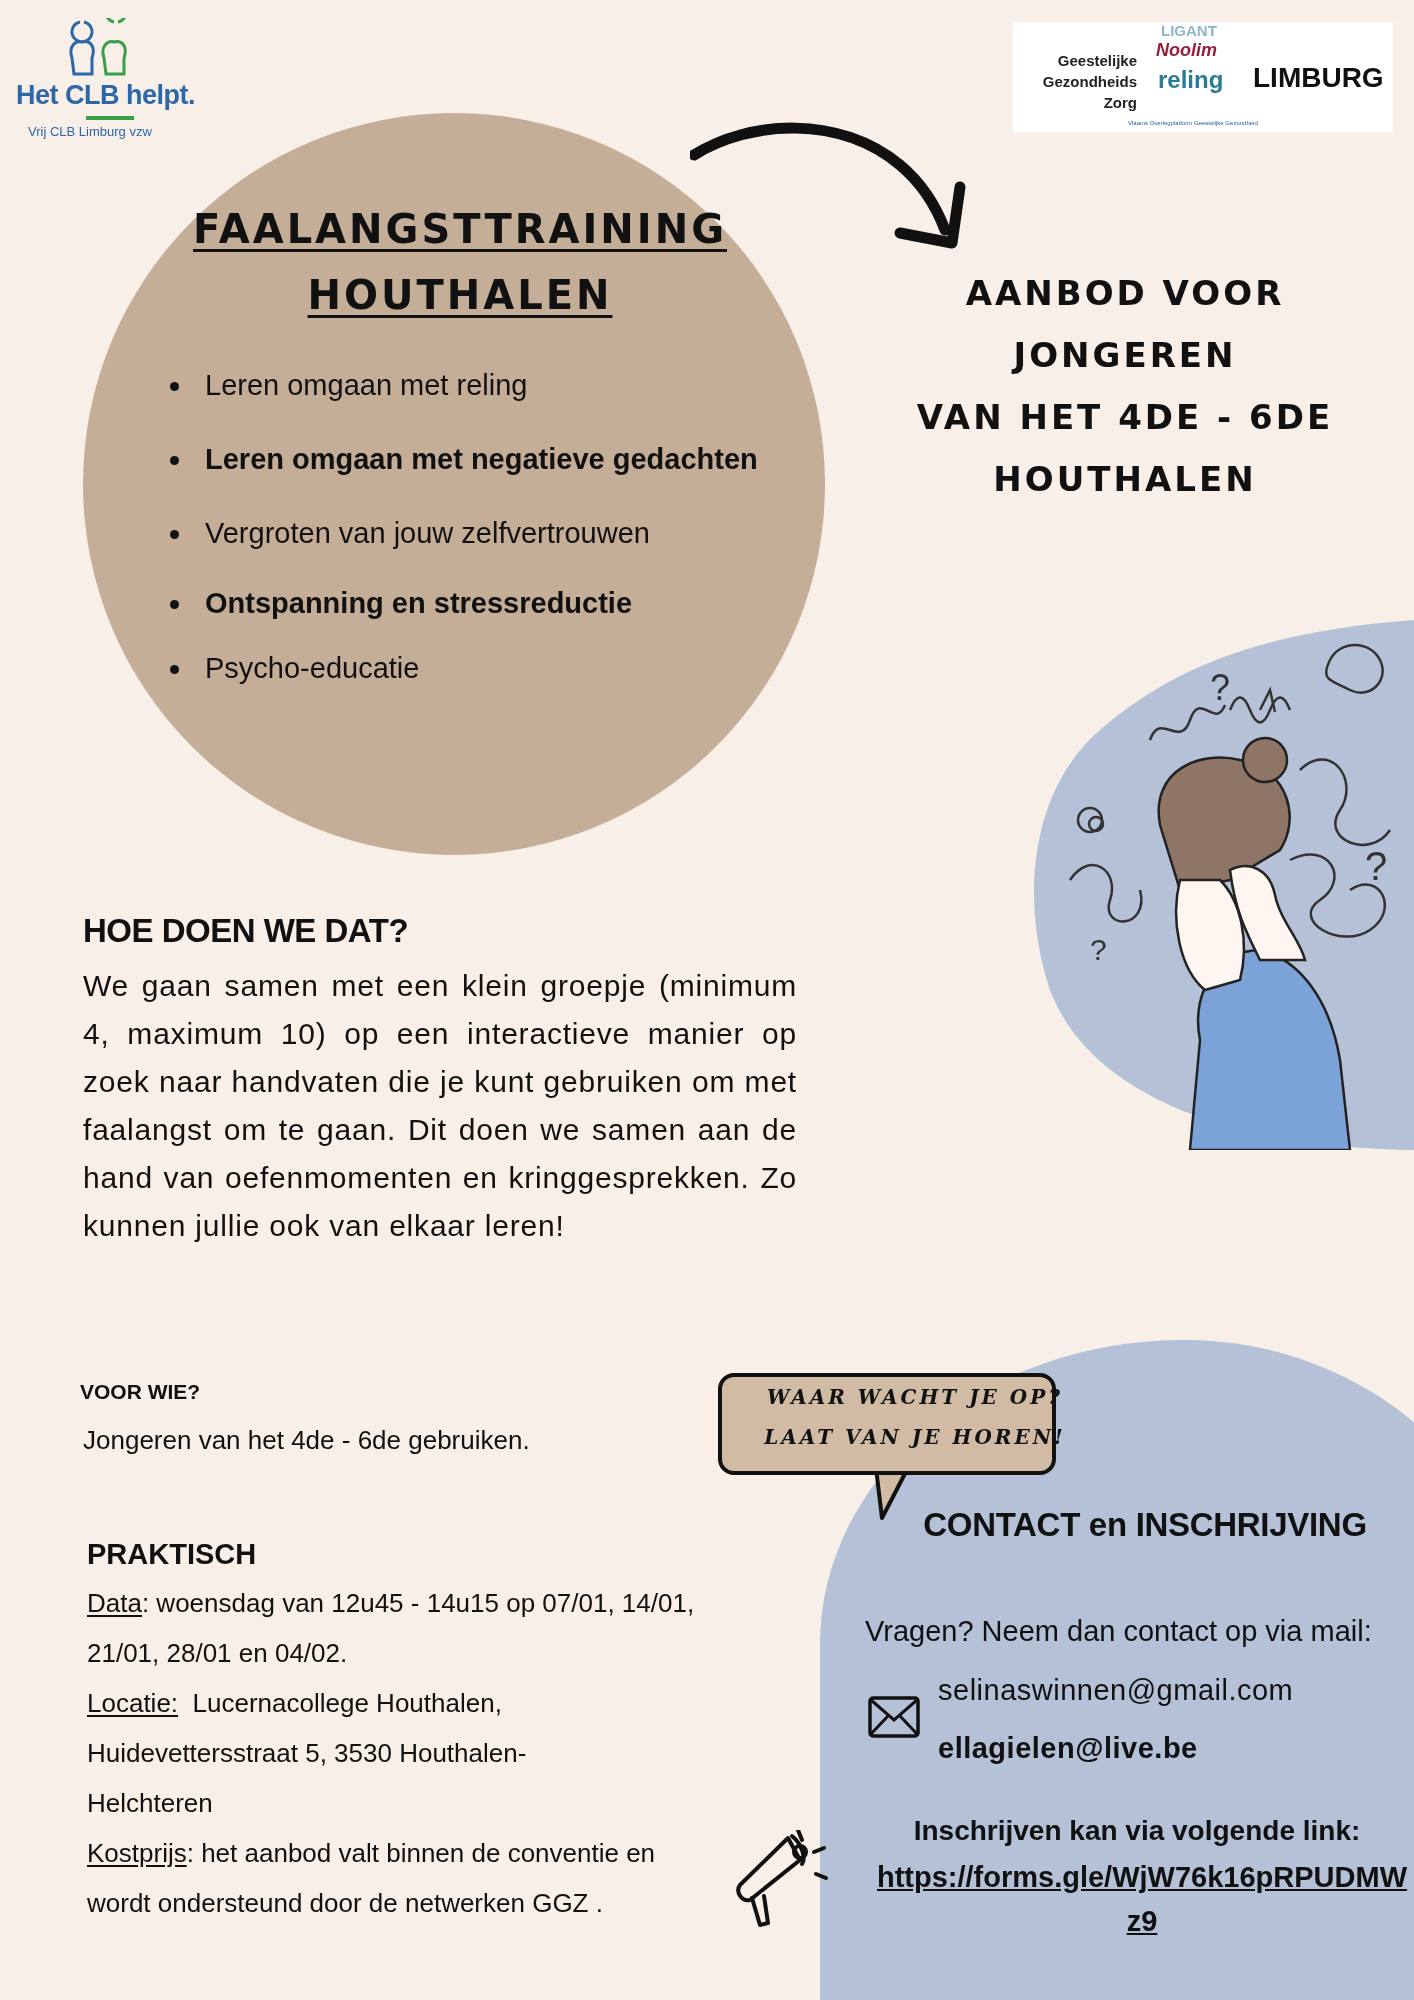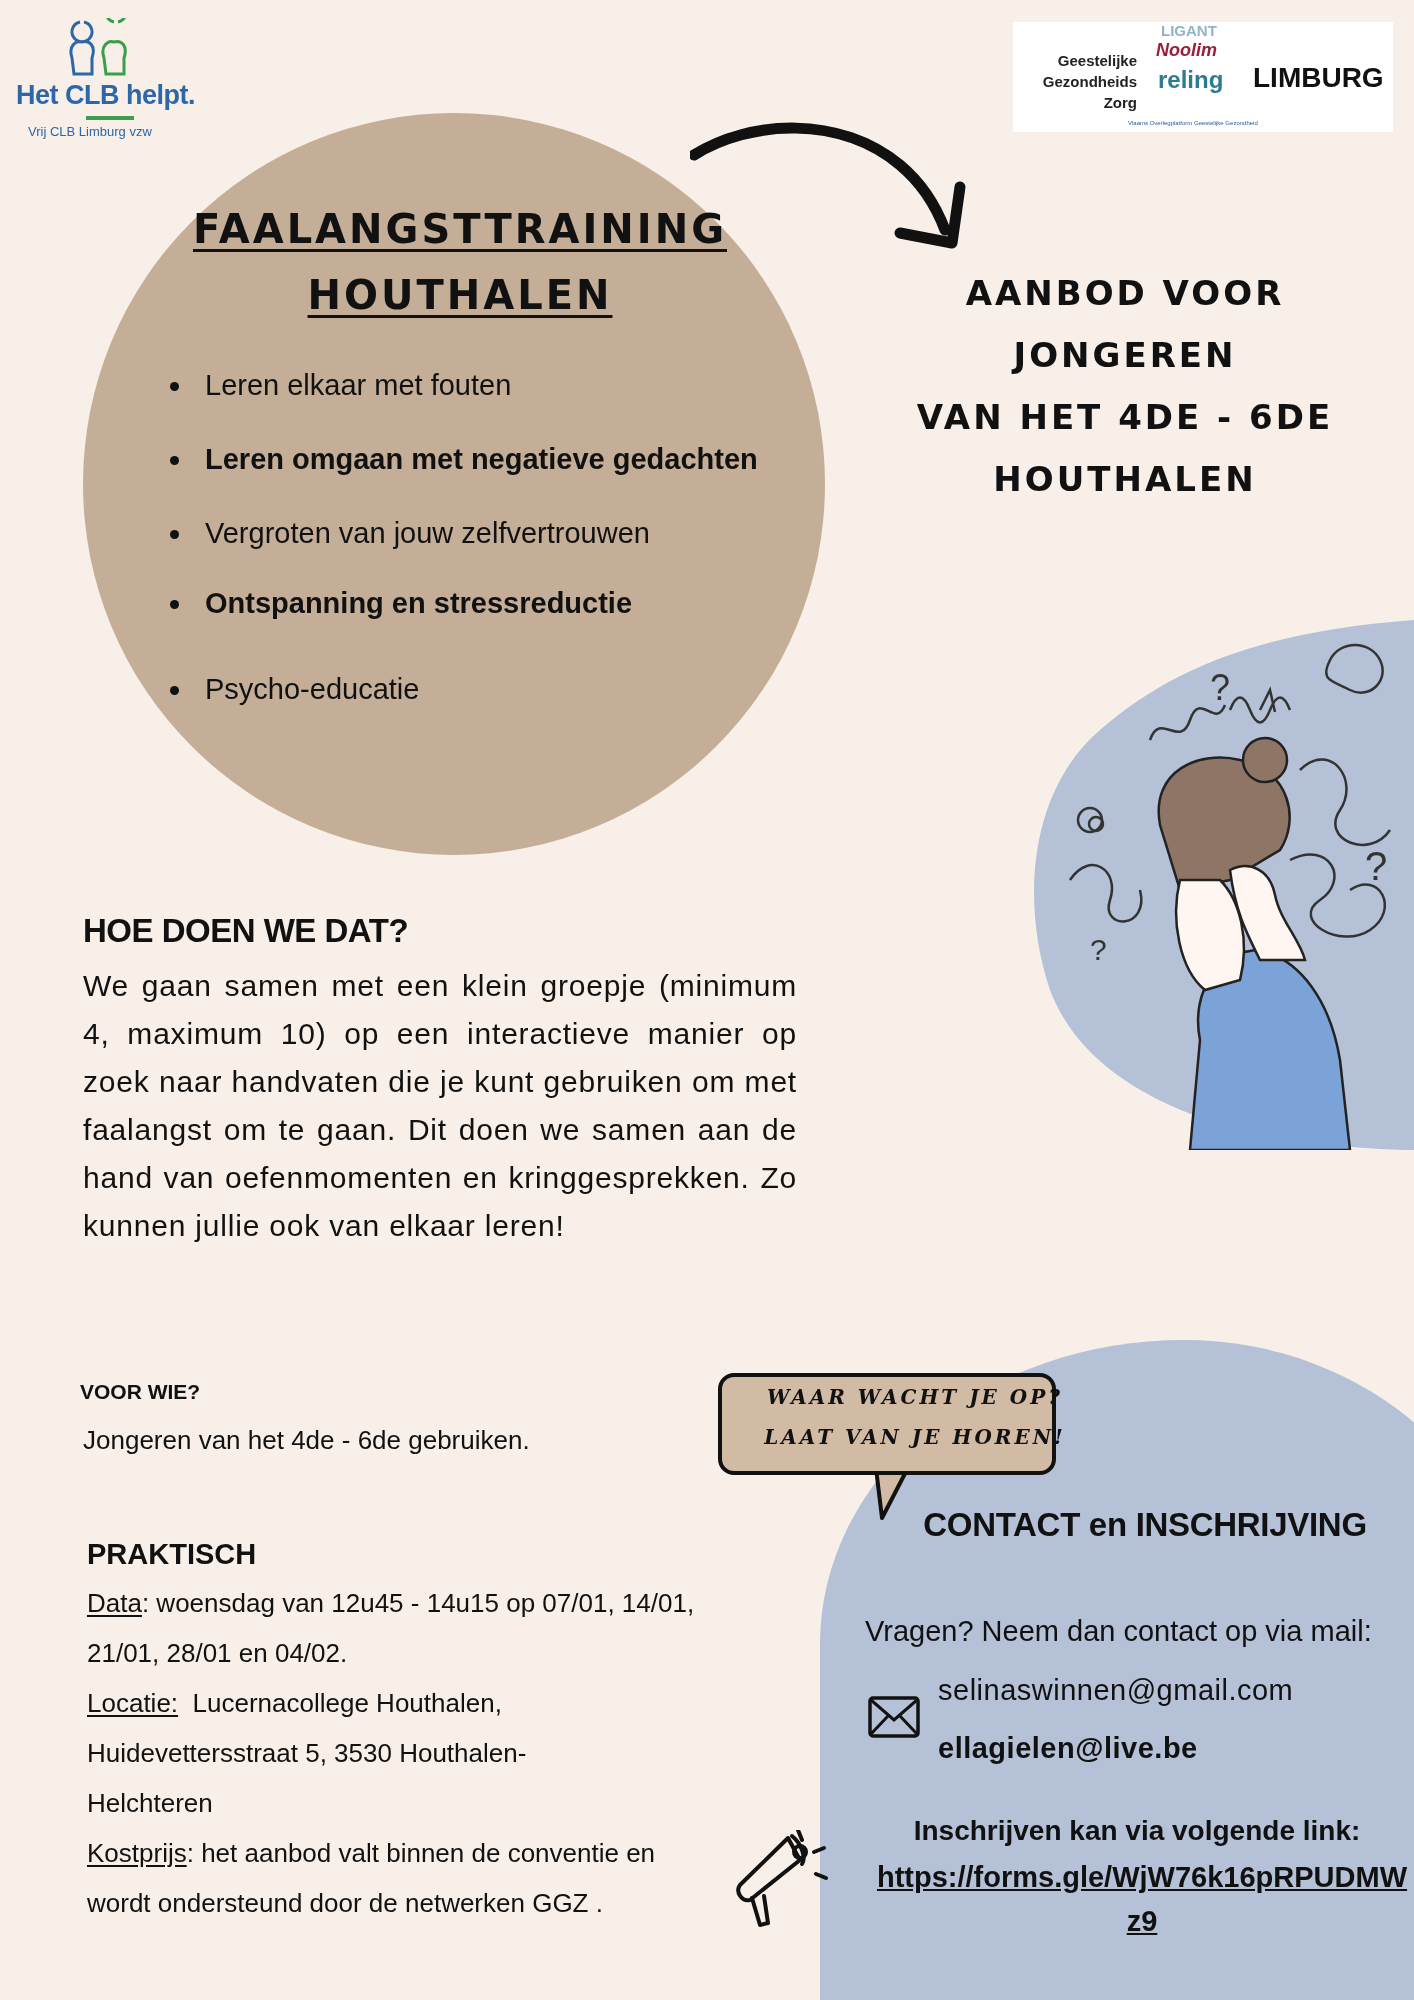--- a/index.html
+++ b/index.html
@@ -97,25 +97,25 @@
   <div class="limburg">LIMBURG</div>
   <div class="small">Vlaams Overlegplatform Geestelijke Gezondheid</div>
 </div>
 
 <div id="main-circle" class="abs"></div>
 <div id="main-title" class="abs hand">
   <div><span>FAALANGSTTRAINING</span></div>
   <div><span>HOUTHALEN</span></div>
 </div>
 <ul id="bullets" class="abs">
-  <li style="margin-top:0">Leren elkaar met fouten</li>
+  <li style="margin-top:0">Leren omgaan met reling</li>
   <li class="b" style="margin-top:44px">Leren omgaan met negatieve gedachten</li>
   <li style="margin-top:44px">Vergroten van jouw zelfvertrouwen</li>
   <li class="b" style="margin-top:40px">Ontspanning en stressreductie</li>
-  <li style="margin-top:56px">Psycho-educatie</li>
+  <li style="margin-top:35px">Psycho-educatie</li>
 </ul>
 
 <svg id="curve-arrow" class="abs" viewBox="0 0 290 140">
   <path d="M4 40 C60 5 150 0 210 50 Q240 75 255 115" fill="none" stroke="#111" stroke-width="11" stroke-linecap="round"></path>
   <path d="M210 118 L262 128 L270 72" fill="none" stroke="#111" stroke-width="11" stroke-linecap="round" stroke-linejoin="round"></path>
 </svg>
 
 <div id="audience-head" class="abs hand">
   <div>AANBOD VOOR JONGEREN</div>
   <div>VAN HET 4DE - 6DE</div>

